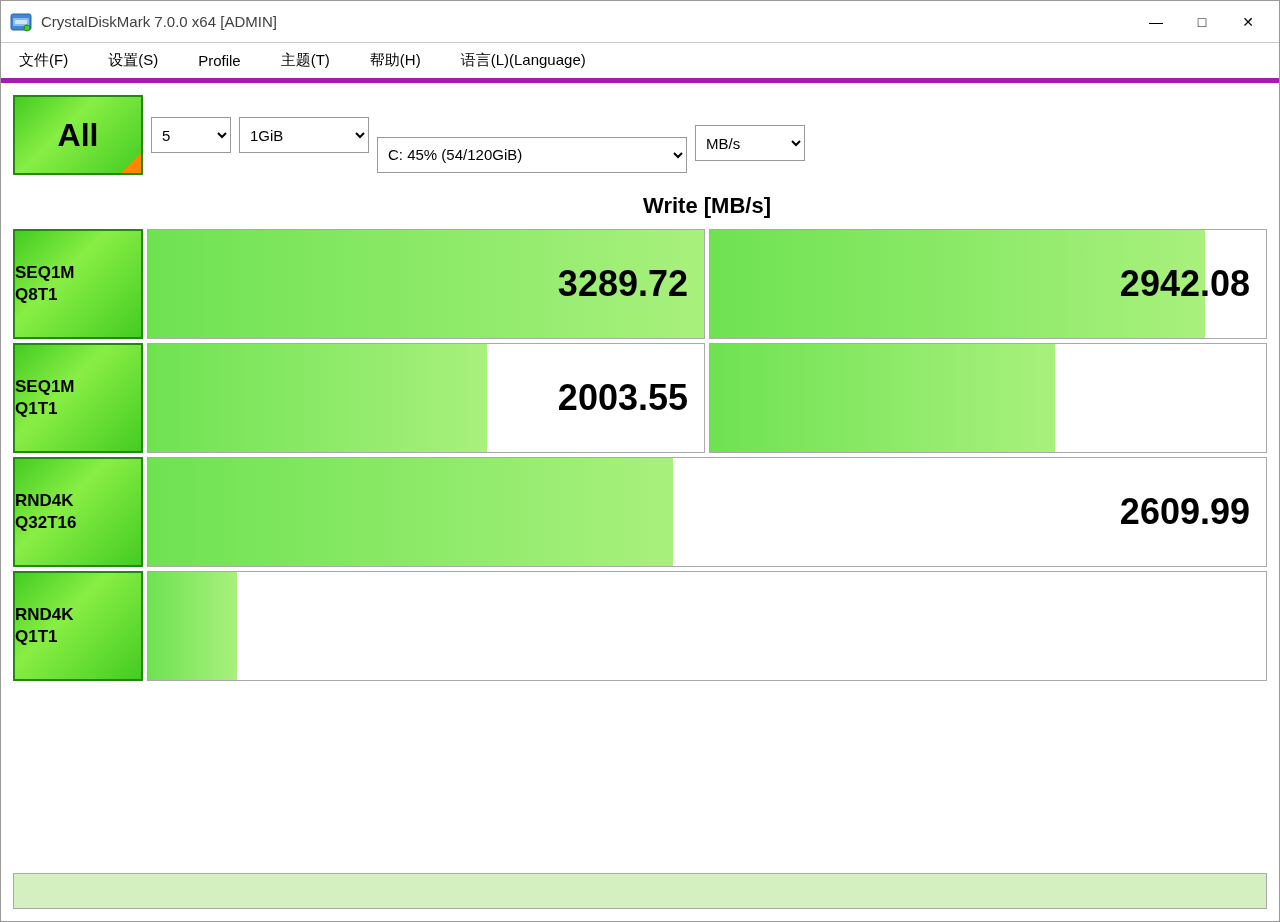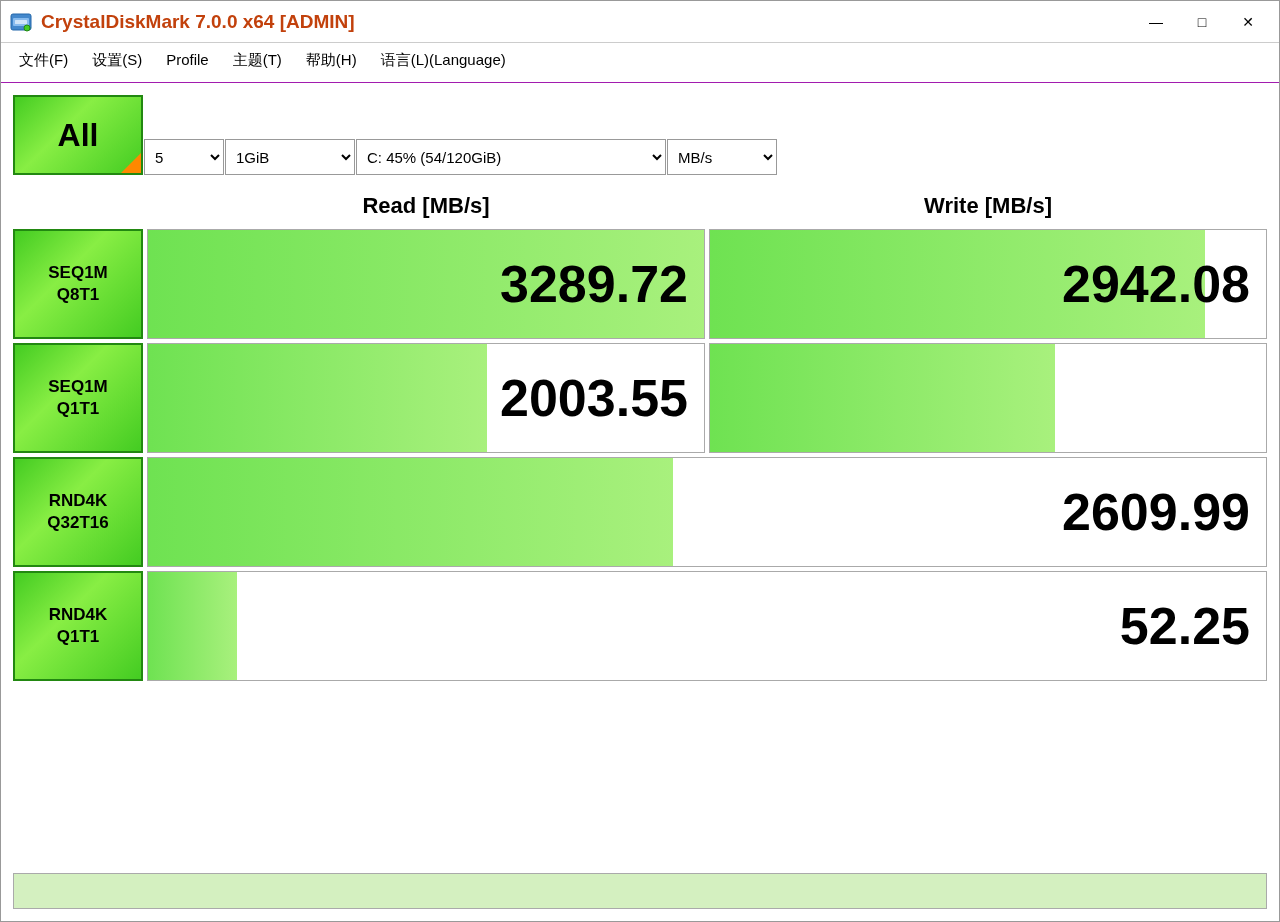--- a/index.html
+++ b/index.html
@@ -28,69 +28,69 @@
       padding: 6px 8px;
       height: 42px;
     }
     .title-bar-icon {
       width: 24px;
       height: 24px;
       margin-right: 8px;
       flex-shrink: 0;
     }
     .title-bar-text {
-      font-size: 19px;
-      font-weight: 700;
-      color: #c2410c;
+      font-size: 15px;
+      font-weight: 400;
+      color: #404040;
       flex: 1;
     }
     .window-controls {
       display: flex;
       gap: 0;
     }
     .win-btn {
       width: 46px;
       height: 30px;
       border: none;
       background: transparent;
       font-size: 14px;
       cursor: pointer;
       display: flex;
       align-items: center;
       justify-content: center;
       color: #000;
     }
     .menu-bar {
       background: #ffffff;
-      border-bottom: 1px solid #a21caf;
-      display: flex;
-      align-items: flex-start;
+      border-bottom: 5px solid #a21caf;
+      display: flex;
+      align-items: center;
       padding: 4px 8px;
       height: 40px;
-      gap: 4px;
+      gap: 20px;
     }
     .menu-item {
       padding: 4px 10px;
       font-size: 15px;
       cursor: pointer;
       color: #000;
       border-radius: 2px;
     }
     .content-area {
       flex: 1;
       background: #ffffff;
       padding: 12px;
       display: flex;
       flex-direction: column;
       gap: 8px;
     }
     .toolbar-row {
       display: flex;
-      align-items: flex-end;
-      gap: 1px;
+      align-items: center;
+      gap: 8px;
       margin-bottom: 4px;
     }
     .all-btn {
       width: 130px;
       height: 80px;
       background: linear-gradient(135deg, #44cc22 0%, #88ee44 40%, #44cc22 100%);
       border: 2px solid #228811;
       font-size: 32px;
       font-weight: bold;
       color: #000;
@@ -148,37 +148,37 @@
     .data-row {
       display: flex;
       gap: 4px;
       height: 110px;
     }
     .row-label {
       width: 130px;
       background: linear-gradient(135deg, #44cc22 0%, #88ee44 40%, #44cc22 100%);
       border: 2px solid #228811;
       display: flex;
-      align-items: center;
+      align-items: flex-start;
       justify-content: center;
       flex-direction: column;
       font-size: 17px;
       font-weight: bold;
       color: #000;
       flex-shrink: 0;
       line-height: 1.3;
     }
     .data-cell {
       flex: 1;
       border: 1px solid #aaa;
       display: flex;
       align-items: center;
       justify-content: flex-end;
       padding-right: 16px;
-      font-size: 52px;
+      font-size: 36px;
       font-weight: bold;
       color: #000;
       overflow: hidden;
       position: relative;
     }
     .bar-fill {
       position: absolute;
       left: 0;
       top: 0;
       bottom: 0;
@@ -258,21 +258,20 @@
         <option selected="">MB/s</option>
         <option>GB/s</option>
         <option>IOPS</option>
         <option>μs</option>
       </select>
     </div>
 
     <div class="results-table">
 
       <div class="header-row">
-        <div class="col-header">Read [MB/s]</div>
         <div class="col-header">Write [MB/s]</div>
       </div>
 
       <div class="data-row">
         <div class="row-label">
           <span>SEQ1M</span>
           <span>Q8T1</span>
         </div>
         <div class="data-cell">
           <div class="bar-fill" style="width:100%"></div>
@@ -309,21 +308,20 @@
         </div>
       </div>
 
       <div class="data-row">
         <div class="row-label">
           <span>RND4K</span>
           <span>Q1T1</span>
         </div>
         <div class="data-cell">
           <div class="bar-fill" style="width:8%"></div>
-          <span class="cell-value">52.25</span>
         </div>
       </div>
 
     </div>
 
     <div class="bottom-bar">
     </div>
 
   </div>
 

